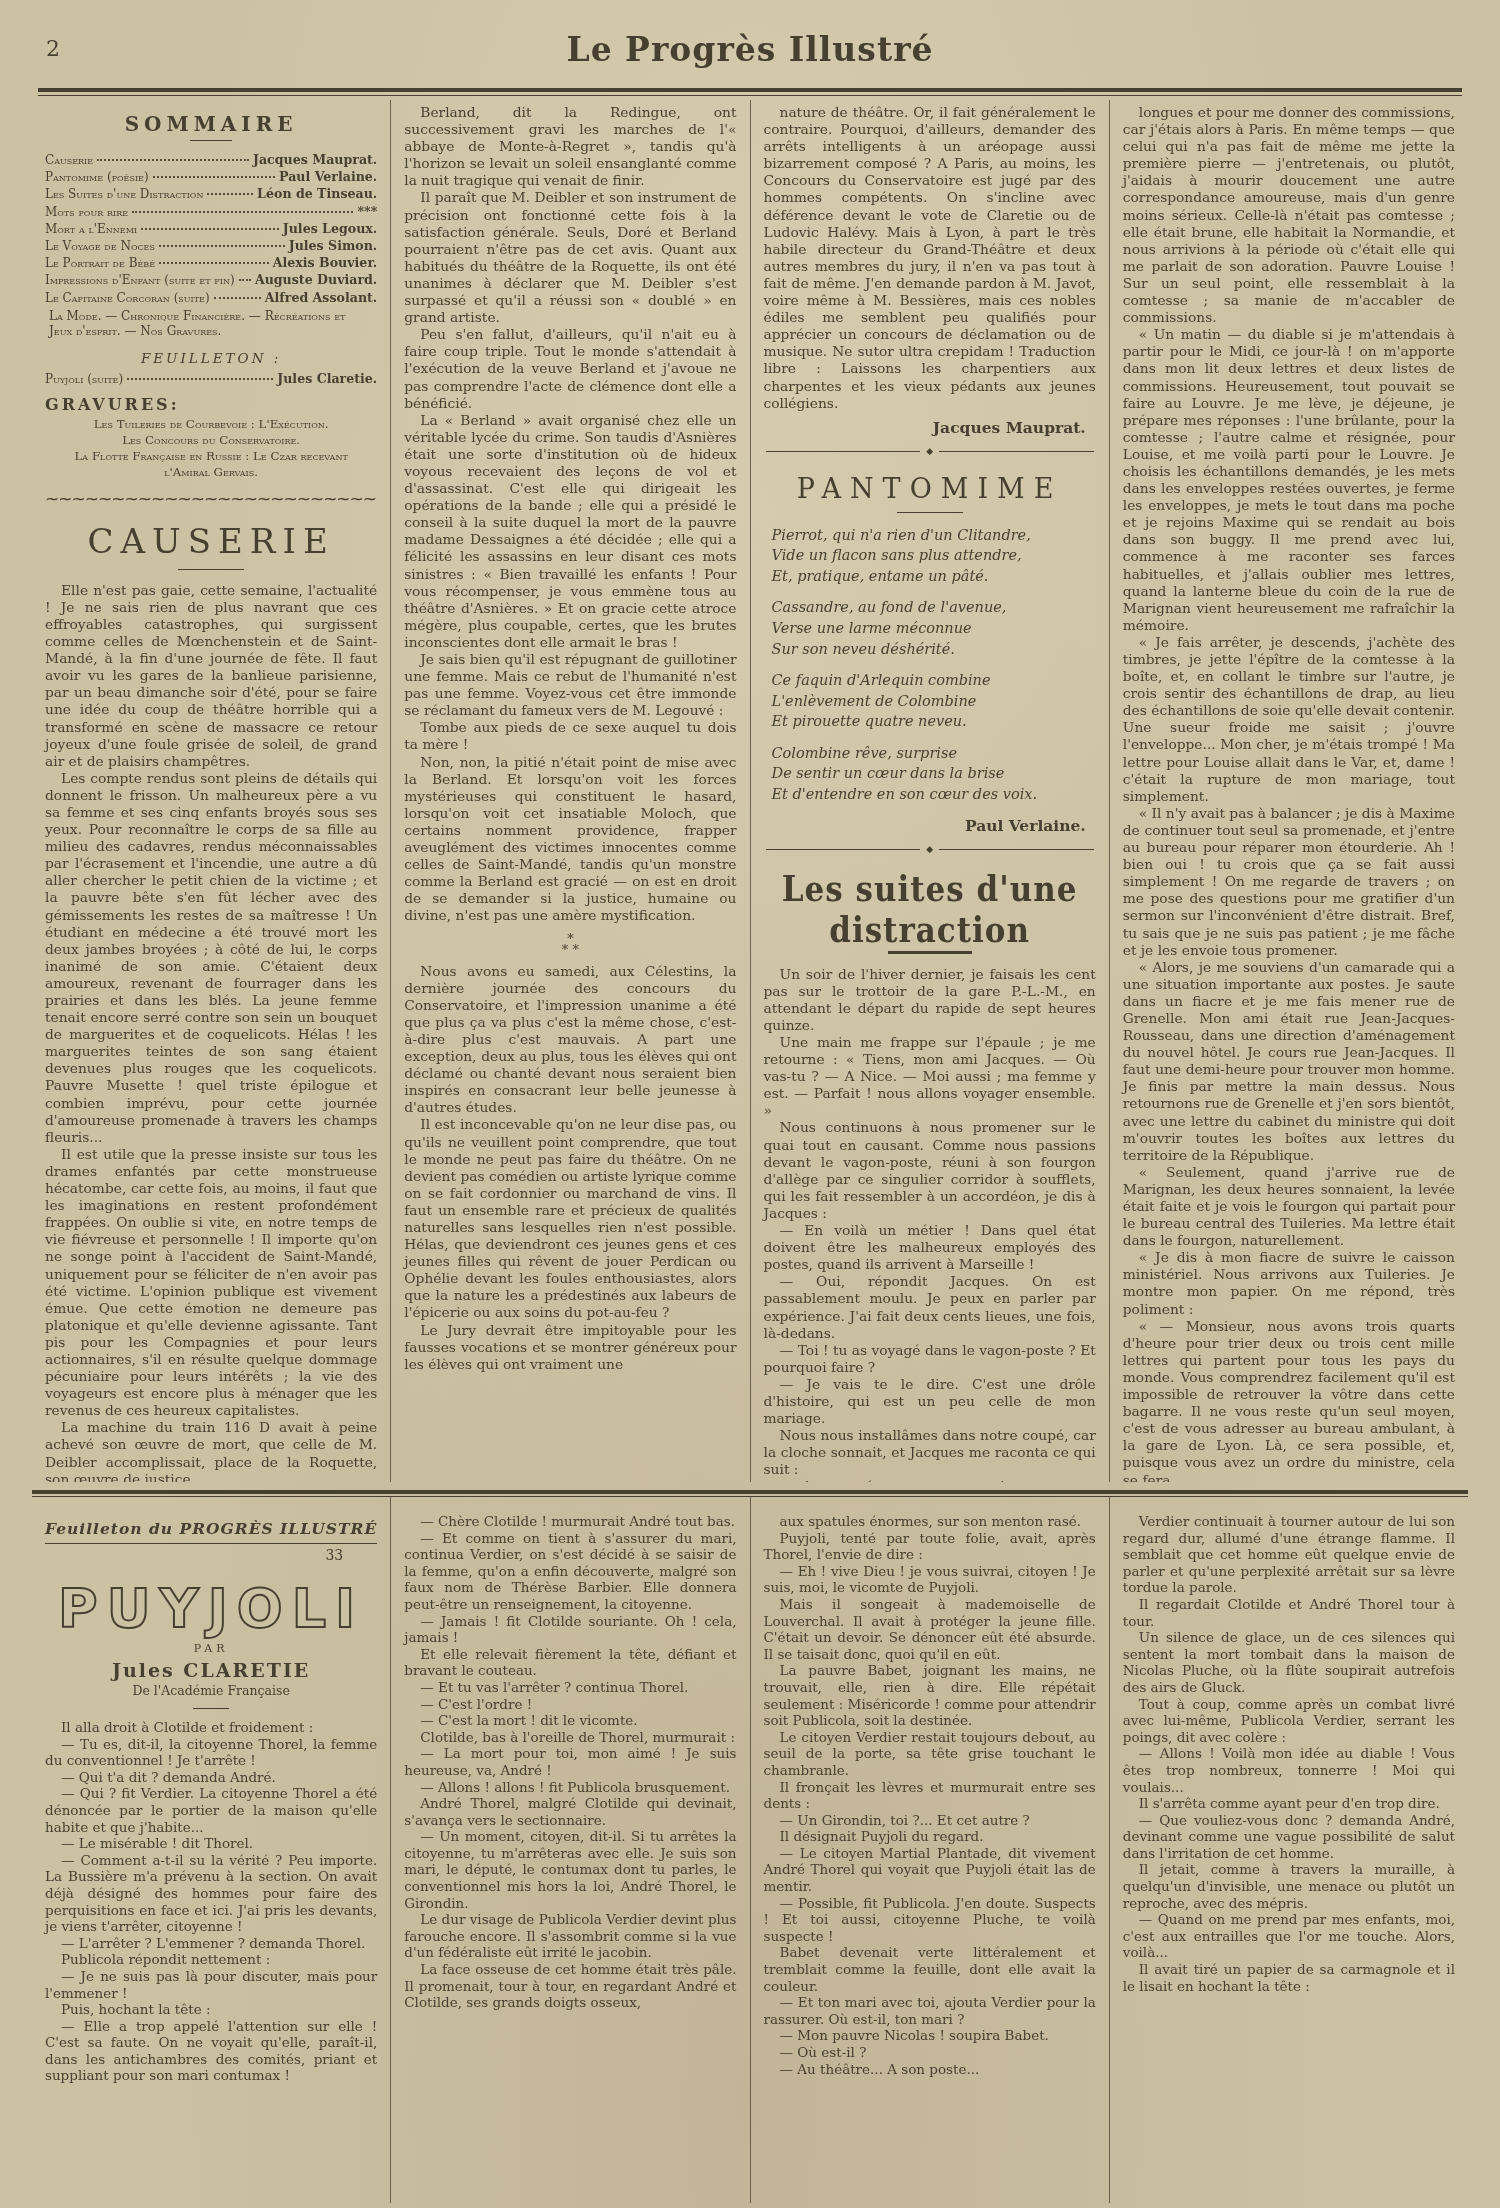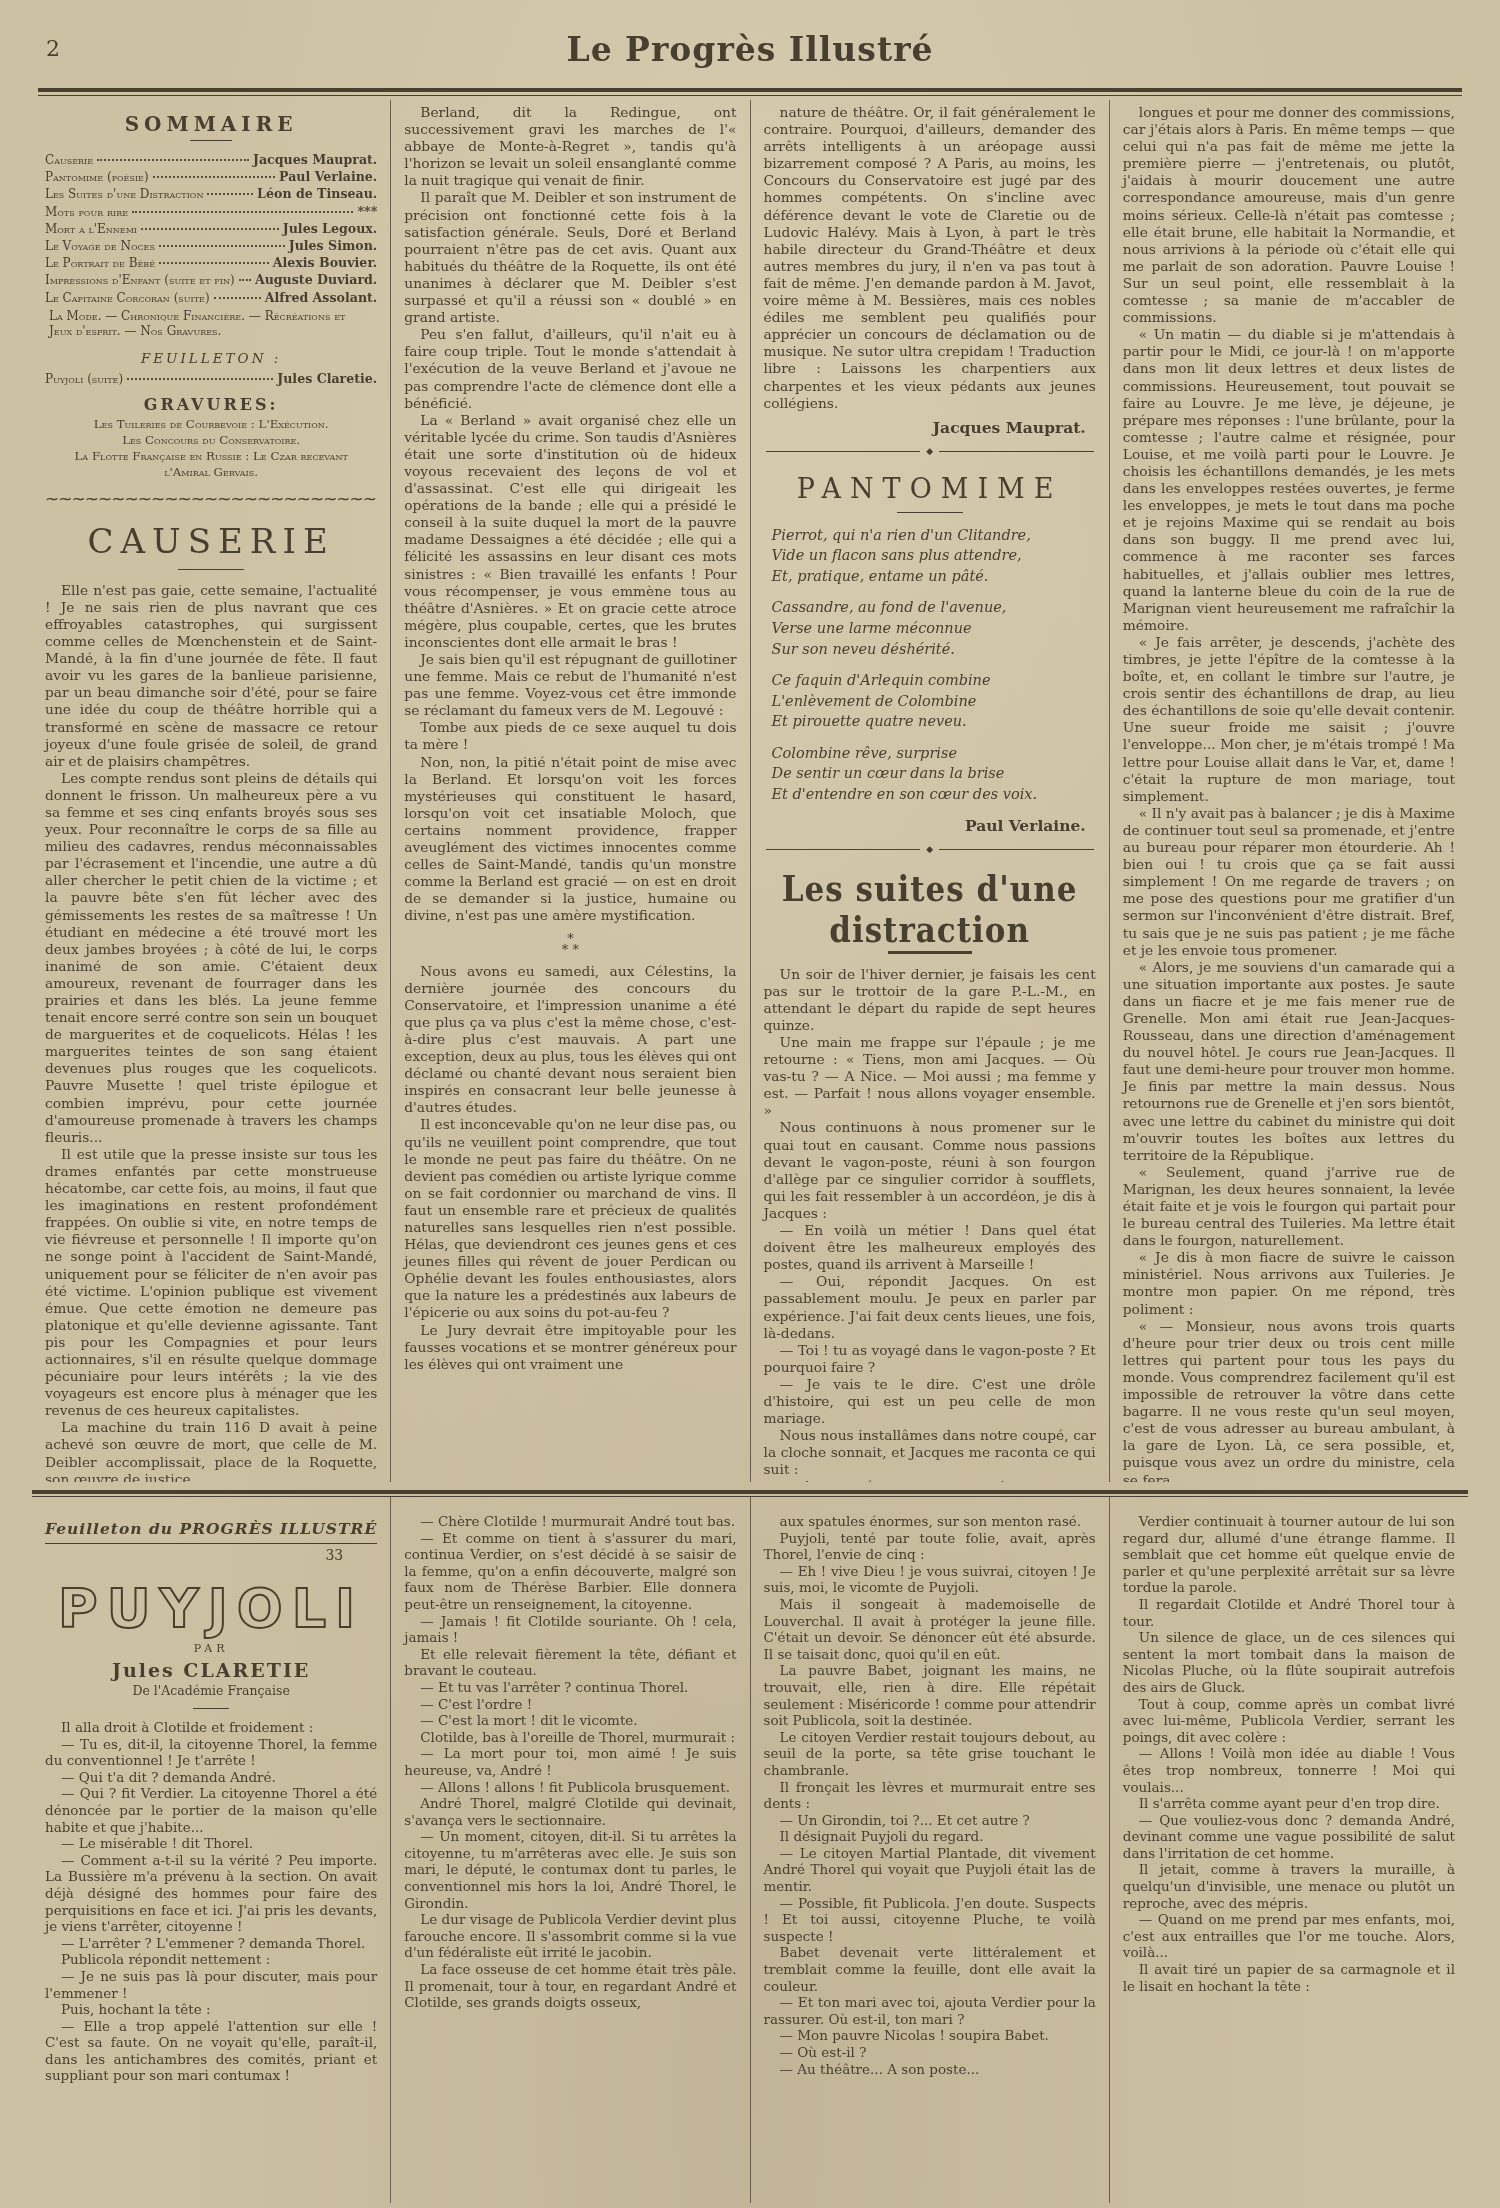--- a/index.html
+++ b/index.html
@@ -26,21 +26,21 @@
   .asterism{text-align:center;font-size:13px;line-height:.85;margin:8px 0;white-space:pre-line;}
   
   .sommaire-title{text-align:center;font-size:20px;font-weight:bold;letter-spacing:5px;margin-top:8px;}
   .sommaire-title-rule{width:42px;border-top:1px solid #473f2f;margin:4px auto 10px;}
   .toc-row{display:flex;align-items:baseline;font-size:12px;line-height:1.35;}
   .toc-label{font-variant:small-caps;white-space:nowrap;}
   .toc-dots{flex:1;min-width:8px;margin:0 4px;border-bottom:2px dotted #564d3b;transform:translateY(-3px);}
   .toc-author{font-weight:bold;font-size:12.6px;white-space:nowrap;}
   .toc-misc{font-variant:small-caps;font-size:12px;line-height:1.3;margin-top:3px;white-space:pre-line;padding-left:4px;}
   .feuilleton-heading{text-align:center;font-variant:small-caps;letter-spacing:3px;font-size:13.5px;margin:10px 0 4px;font-style:italic;}
-  .gravures-heading{text-align:center;font-weight:bold;letter-spacing:3px;font-size:16px;margin:8px 0 3px;}
+  .gravures-heading{font-weight:bold;letter-spacing:3px;font-size:16px;margin:8px 0 3px;}
   .gravure-line{text-align:center;font-variant:small-caps;font-size:11.8px;line-height:1.35;}
   .wavy{text-align:center;font-family:"DejaVu Sans",sans-serif;font-size:17px;letter-spacing:-1px;height:14px;line-height:13px;overflow:hidden;margin:12px 0 0;color:#473f2f;}
   
   .causerie-title{text-align:center;font-size:34px;letter-spacing:7px;margin-top:14px;}
   .short-rule{width:66px;border-top:1px solid #473f2f;margin:8px auto 12px;}
   
   .signature{text-align:right;font-weight:bold;font-size:15.5px;padding-right:10px;margin:6px 0 2px;}
   .divider{display:flex;align-items:center;margin:10px 2px;}
   .divider .line{flex:1;border-top:1px solid #473f2f;}
   .divider .diamond{font-size:9px;margin:0 6px;transform:translateY(-1px);}
@@ -288,21 +288,21 @@
           <p class="para">André Thorel, malgré Clotilde qui devinait, s'avança vers le sectionnaire.</p>
           <p class="para">— Un moment, citoyen, dit-il. Si tu arrêtes la citoyenne, tu m'arrêteras avec elle. Je suis son mari, le député, le contumax dont tu parles, le conventionnel mis hors la loi, André Thorel, le Girondin.</p>
           <p class="para">Le dur visage de Publicola Verdier devint plus farouche encore. Il s'assombrit comme si la vue d'un fédéraliste eût irrité le jacobin.</p>
           <p class="para">La face osseuse de cet homme était très pâle. Il promenait, tour à tour, en regardant André et Clotilde, ses grands doigts osseux,</p>
         </div>
     </div>
 
     <div class="col">
       <div>
           <p class="para">aux spatules énormes, sur son menton rasé.</p>
-          <p class="para">Puyjoli, tenté par toute folie, avait, après Thorel, l'envie de cinq :</p>
+          <p class="para">Puyjoli, tenté par toute folie, avait, après Thorel, l'envie de dire :</p>
           <p class="para">— Eh ! vive Dieu ! je vous suivrai, citoyen ! Je suis, moi, le vicomte de Puyjoli.</p>
           <p class="para">Mais il songeait à mademoiselle de Louverchal. Il avait à protéger la jeune fille. C'était un devoir. Se dénoncer eût été absurde. Il se taisait donc, quoi qu'il en eût.</p>
           <p class="para">La pauvre Babet, joignant les mains, ne trouvait, elle, rien à dire. Elle répétait seulement : Miséricorde ! comme pour attendrir soit Publicola, soit la destinée.</p>
           <p class="para">Le citoyen Verdier restait toujours debout, au seuil de la porte, sa tête grise touchant le chambranle.</p>
           <p class="para">Il fronçait les lèvres et murmurait entre ses dents :</p>
           <p class="para">— Un Girondin, toi ?... Et cet autre ?</p>
           <p class="para">Il désignait Puyjoli du regard.</p>
           <p class="para">— Le citoyen Martial Plantade, dit vivement André Thorel qui voyait que Puyjoli était las de mentir.</p>
           <p class="para">— Possible, fit Publicola. J'en doute. Suspects ! Et toi aussi, citoyenne Pluche, te voilà suspecte !</p>
           <p class="para">Babet devenait verte littéralement et tremblait comme la feuille, dont elle avait la couleur.</p>

